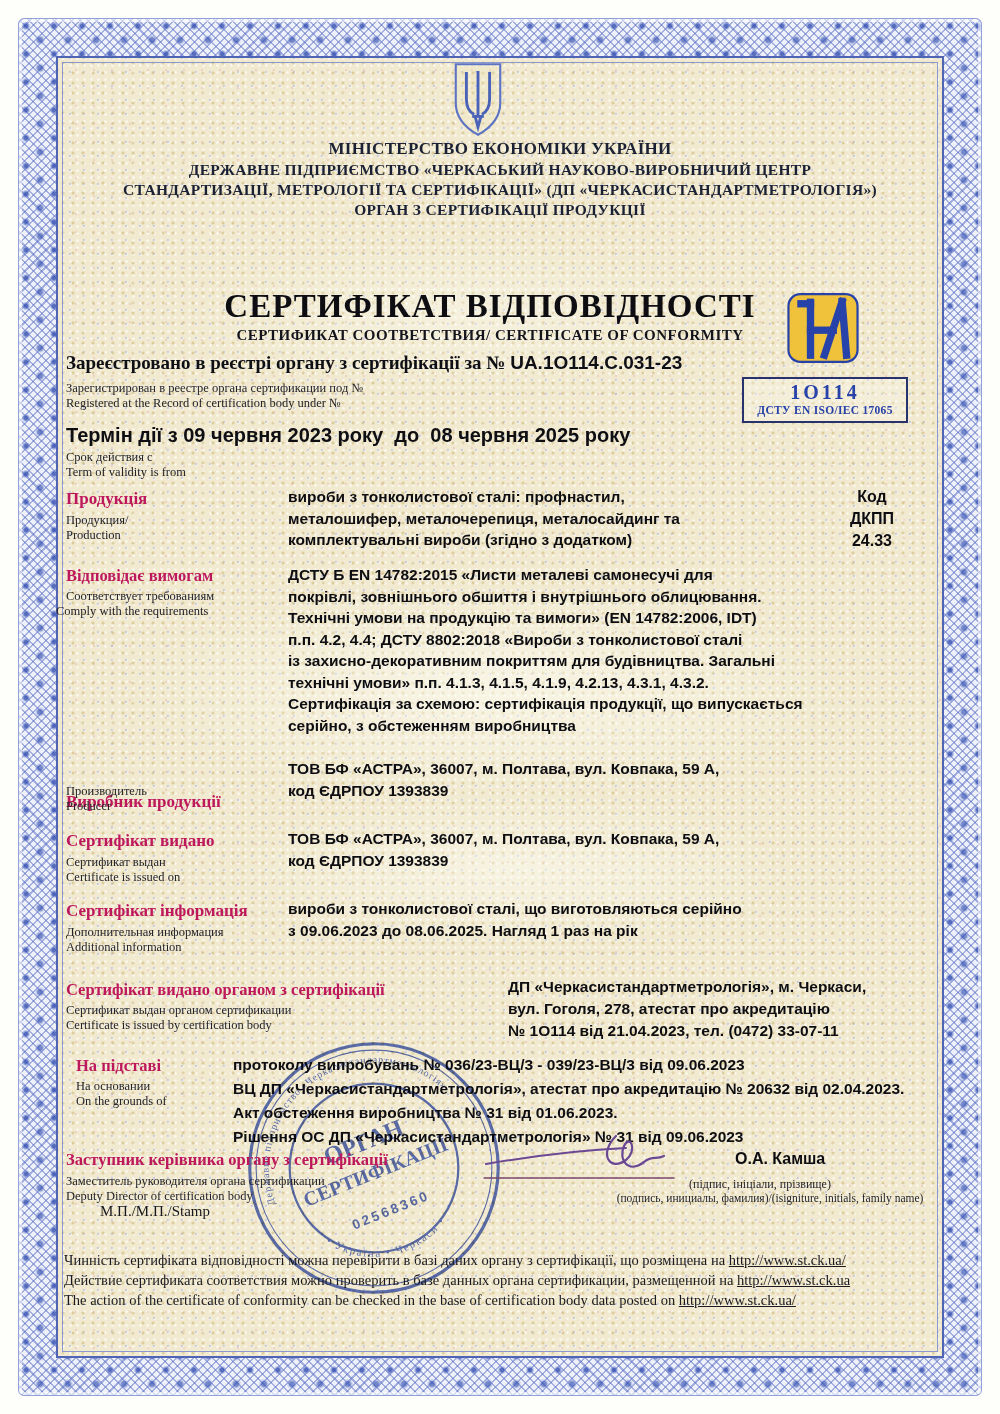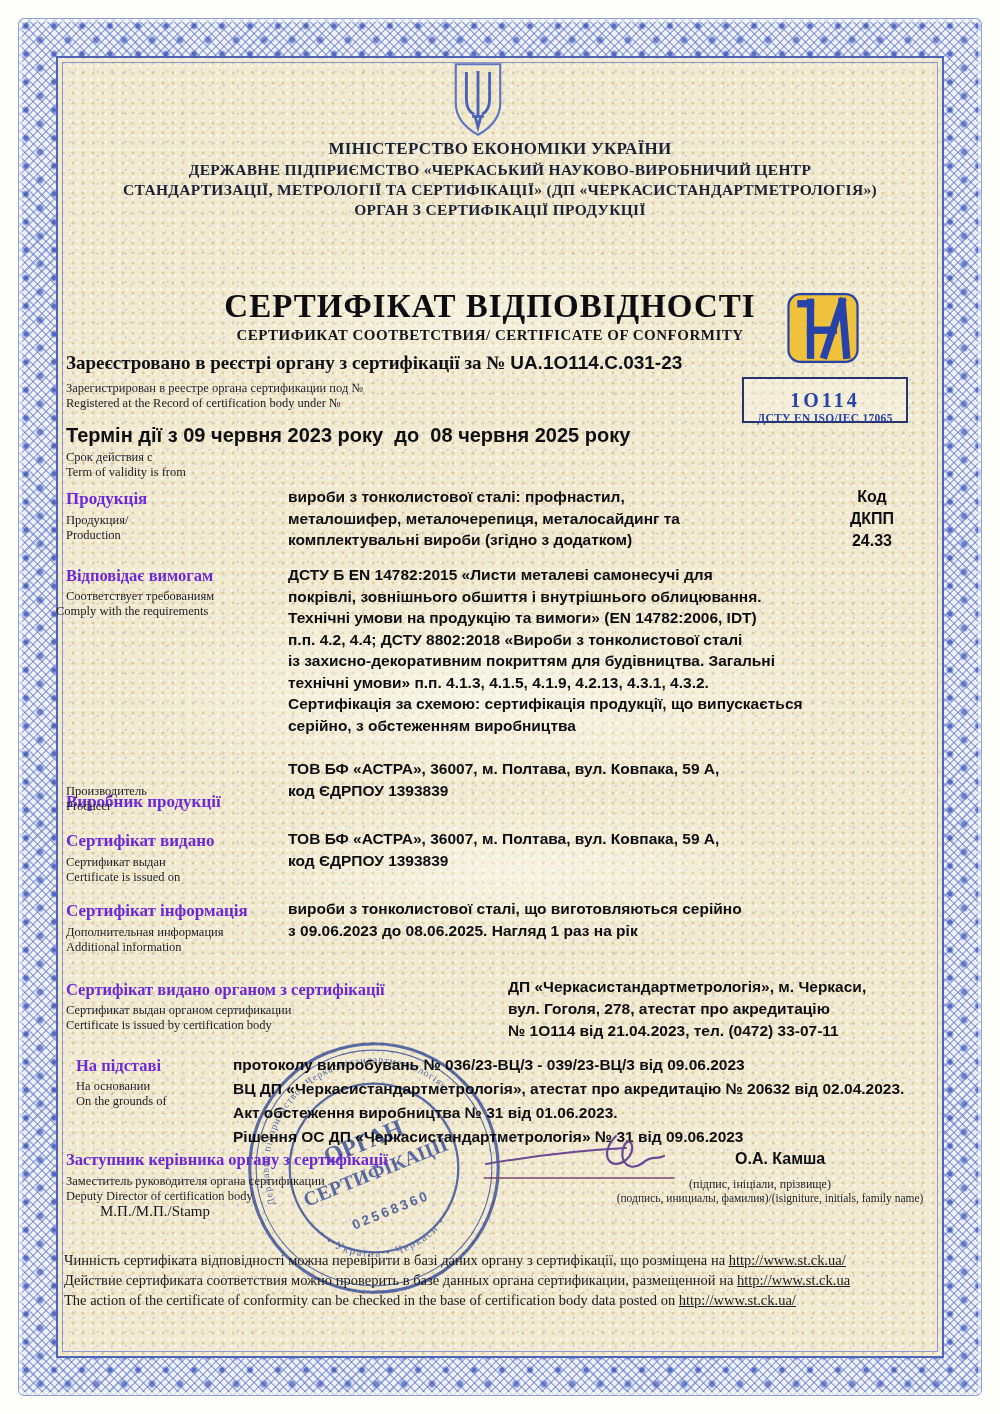--- a/index.html
+++ b/index.html
@@ -30,21 +30,21 @@
   .blob{position:absolute;pointer-events:none;}
   .abs{position:absolute;}
   .ctr{text-align:center;}
   .hdr{font-weight:700;color:#1b2135;letter-spacing:.3px;}
   .title-main{font:700 33px "Liberation Serif",serif;color:#0d0d12;letter-spacing:1px;}
   .title-sub{font:700 15px "Liberation Serif",serif;color:#14141c;letter-spacing:.5px;}
   .reg-main{font:700 19px "Liberation Serif",serif;color:#0f0f16;}
   .reg-num{font-family:"Liberation Sans",sans-serif;font-weight:700;}
   .small-serif{font:400 12.5px "Liberation Serif",serif;color:#23232b;line-height:15px;}
   .validity-main{font:700 20px "Liberation Sans",sans-serif;color:#0e0e13;white-space:pre-wrap;}
-  .sec-label{font:700 17px "Liberation Serif",serif;color:#6d28d9;}
+  .sec-label{font:700 17px "Liberation Serif",serif;color:#be185d;}
   .val{font:700 15.5px "Liberation Sans",sans-serif;color:#0e0e12;white-space:pre-line;line-height:21.5px;}
   .code-box{font:700 16px "Liberation Sans",sans-serif;color:#0e0e12;white-space:pre-line;line-height:22px;text-align:center;}
   .mark-codebox{border:2px solid #28336e;background:rgba(250,247,235,.35);}
   .mark-code{font:700 20px "Liberation Serif",serif;color:#2742a8;letter-spacing:3px;}
   .mark-std{font:700 11.5px "Liberation Serif",serif;color:#2742a8;letter-spacing:.3px;}
   .footer-line{font:400 14.5px "Liberation Serif",serif;color:#1a1a20;white-space:nowrap;}
   .footer-line .url{text-decoration:underline;}
   .name{font:700 16px "Liberation Sans",sans-serif;color:#0e0e12;}
   .cap{font:400 12px "Liberation Serif",serif;color:#23232b;}
   .stamp-wrap{transform:rotate(-22deg);opacity:.82;mix-blend-mode:multiply;}
@@ -83,21 +83,21 @@
     <rect x="3" y="3" width="94" height="92" rx="16" fill="#f0c23c" stroke="#2742a8" stroke-width="3"></rect>
     <g stroke="#2742a8" stroke-width="10" fill="none" stroke-linecap="square">
       <path d="M20 16 H33"></path>
       <path d="M33 14 V86"></path>
       <path d="M33 52 H64"></path>
       <path d="M76 13 L52 86"></path>
       <path d="M76 13 L82 86"></path>
     </g>
   </svg>
   <div class="abs mark-codebox ctr" style="left:742px;top:377px;width:162px;height:42px;">
-    <div class="mark-code" style="margin-top:10px;">1О114</div>
+    <div class="mark-code" style="margin-top:2px;">1О114</div>
     <div class="mark-std">ДСТУ EN ISO/IEC 17065</div>
   </div>
 
   <div class="abs reg-main" style="left:66px;top:352px;width:700px;">
     <span>Зареєстровано в реєстрі органу з сертифікації за №</span>
     <span class="reg-num">UA.1О114.С.031-23</span>
   </div>
   <div class="abs small-serif" style="left:66px;top:381px;">Зарегистрирован в реестре органа сертификации под №</div>
   <div class="abs small-serif" style="left:66px;top:396px;">Registered at the Record of certification body under №</div>
 

